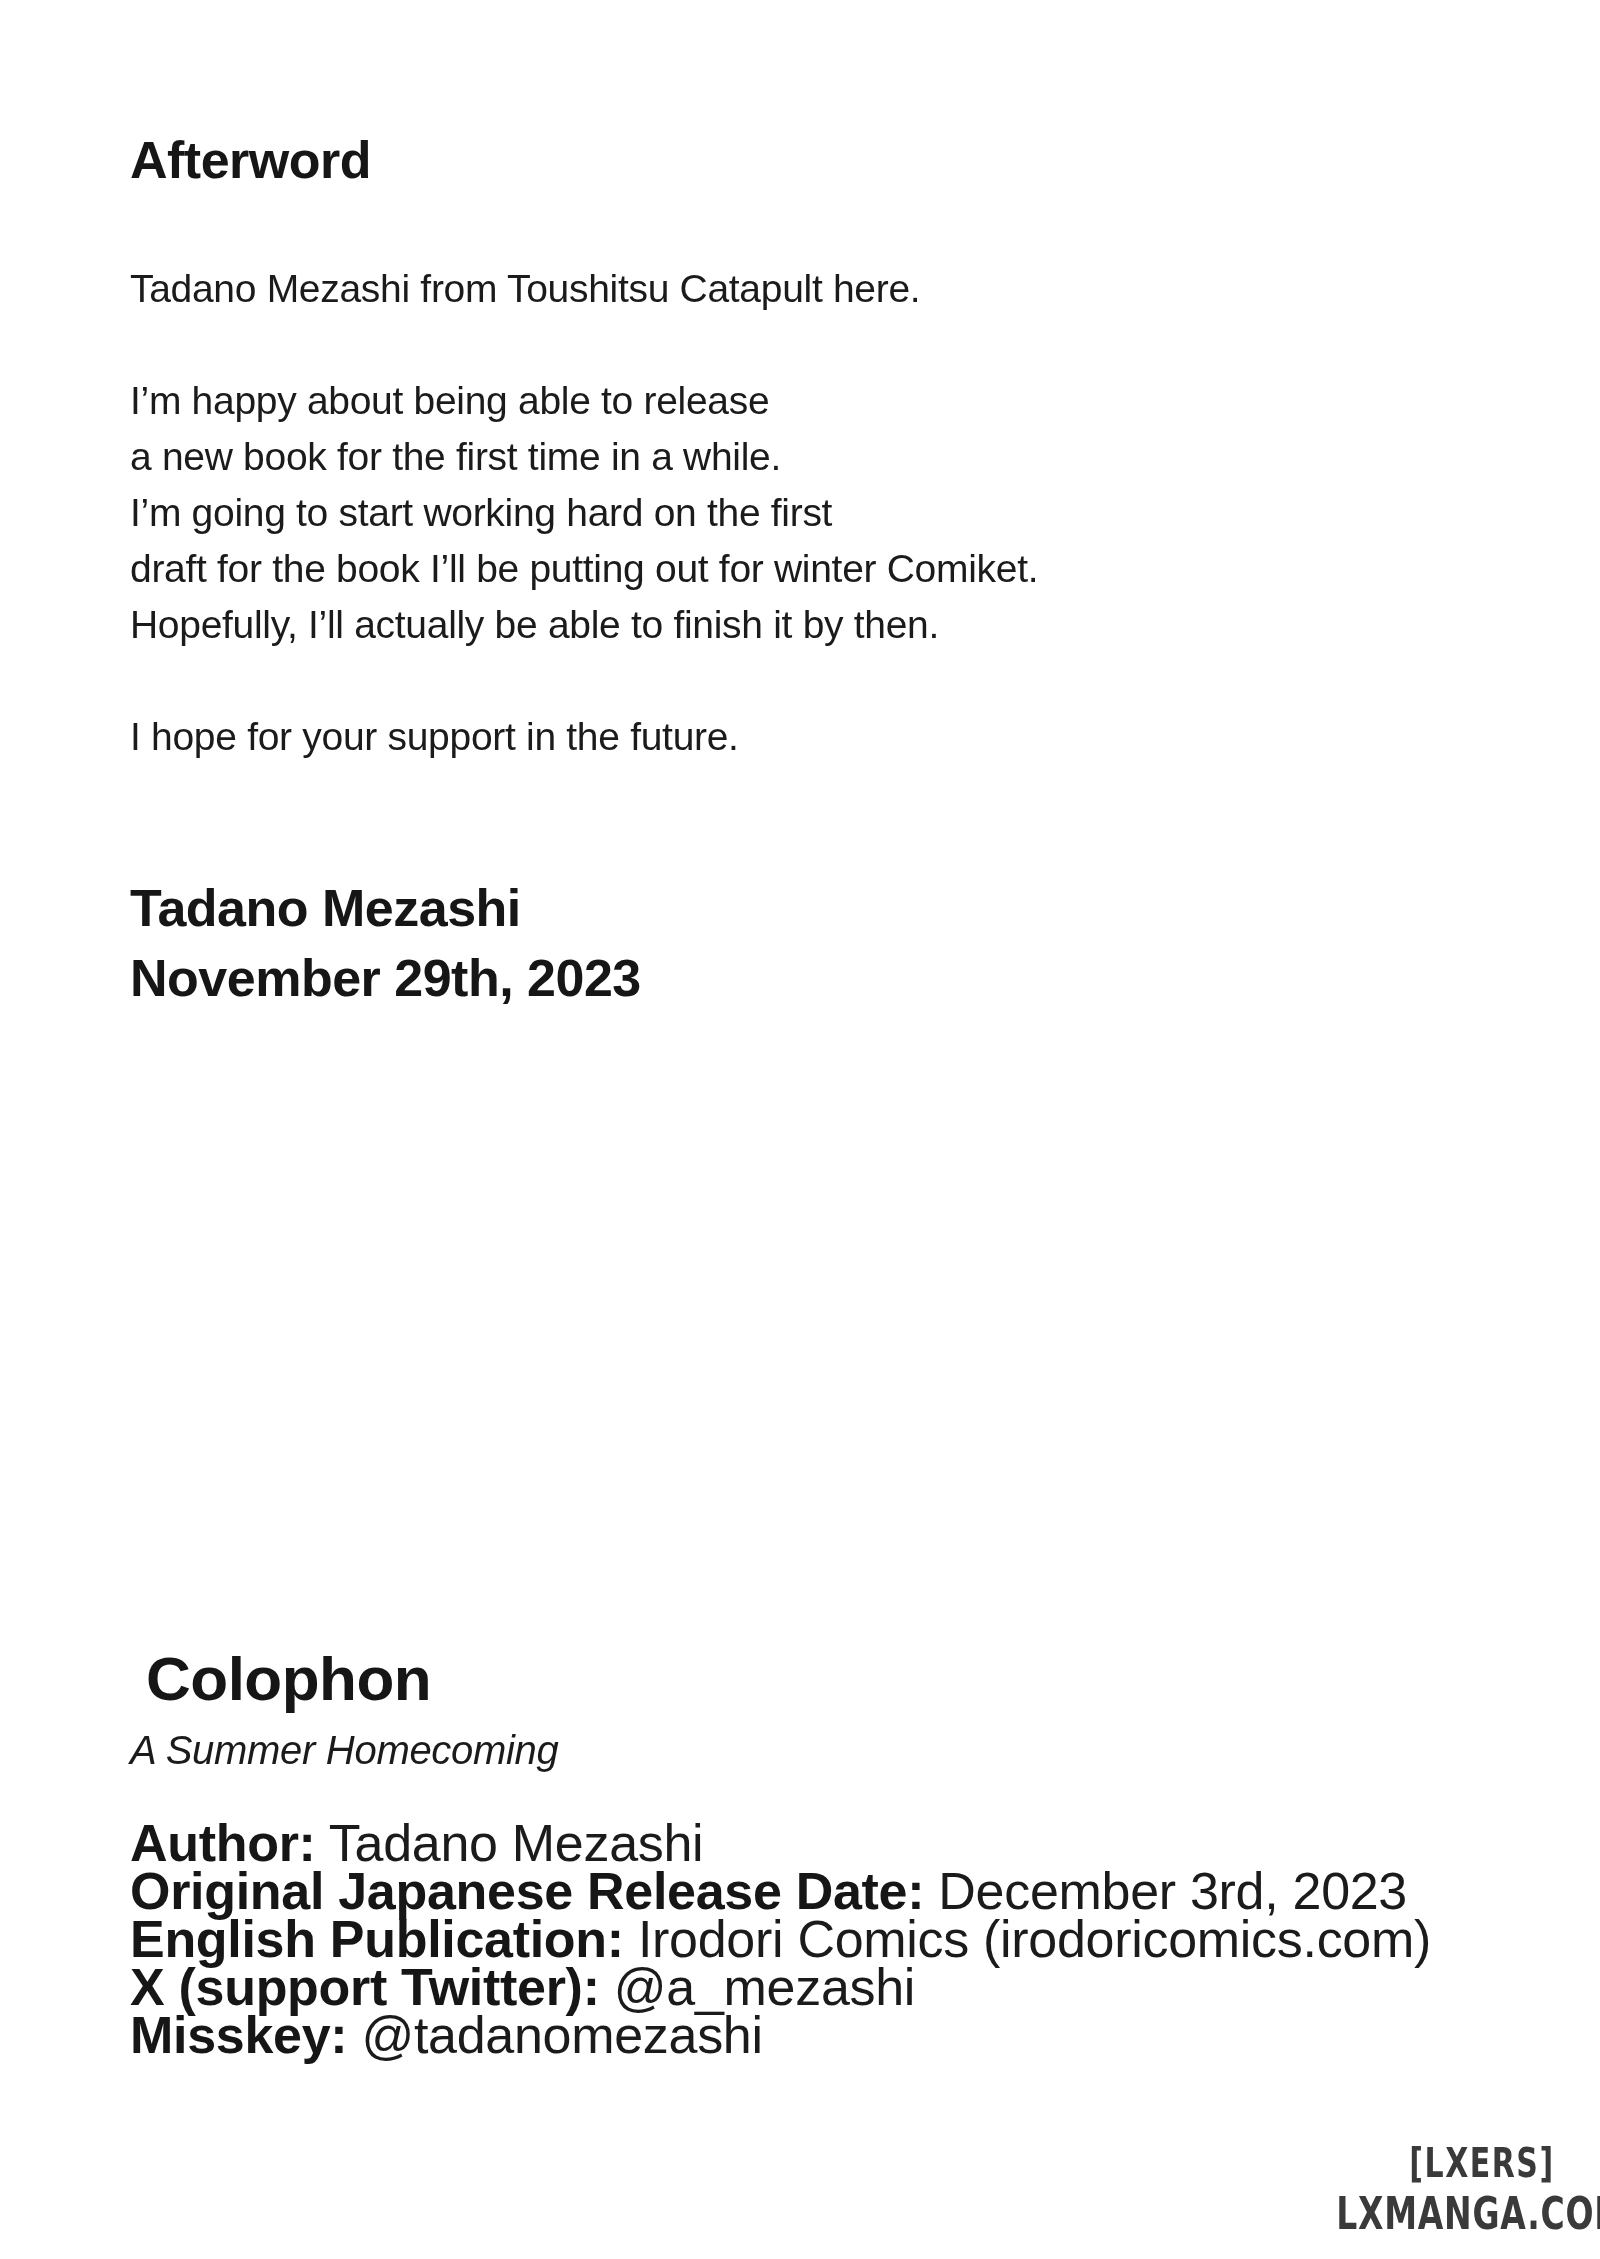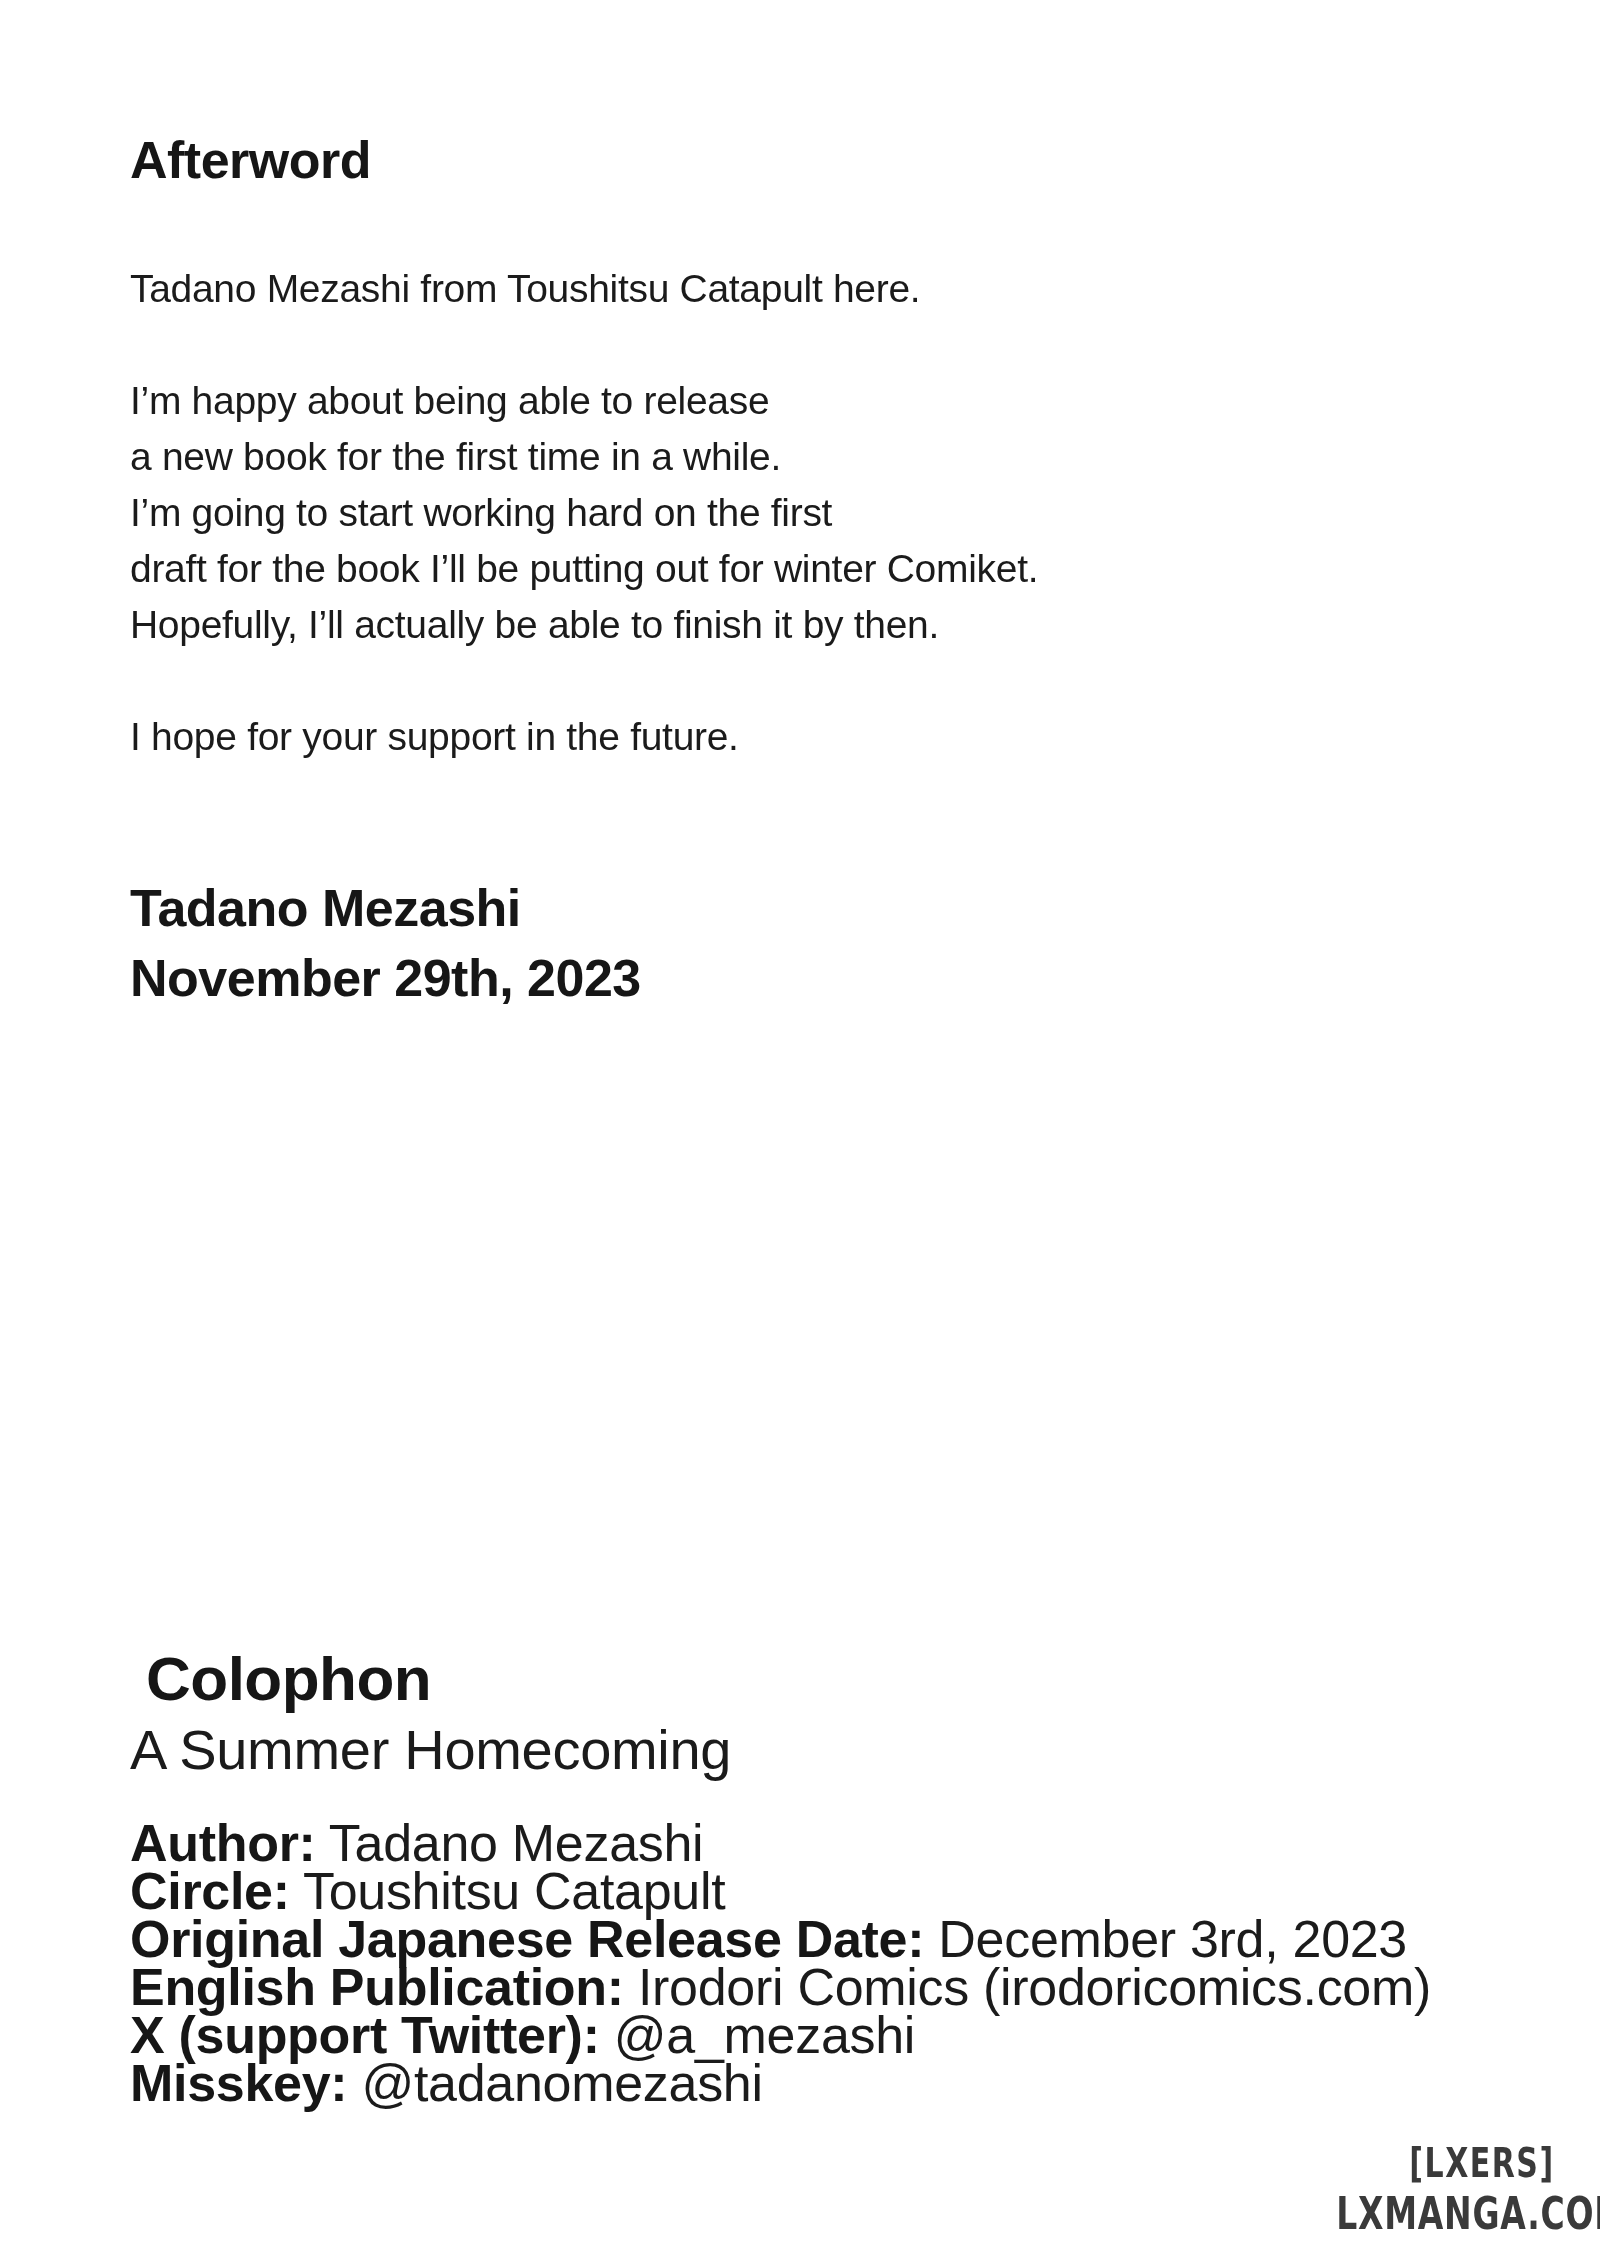--- a/index.html
+++ b/index.html
@@ -55,22 +55,23 @@
   }
   .colophon-title {
     margin: 16px;
     font-size: 62px;
     line-height: 56px;
     font-weight: 700;
     letter-spacing: -0.5px;
     color: #161616;
   }
   .colophon-subtitle {
-    font-size: 56px;
+    font-size: 40px;
     line-height: 54px;
+    font-style: italic;
     letter-spacing: -0.3px;
   }
   .colophon-entries {
     margin-top: 42px;
     font-size: 52px;
     line-height: 48px;
     letter-spacing: -0.3px;
   }
   .colophon-entry .entry-label {
     font-weight: 700;
@@ -126,23 +127,20 @@
   </div>
 
   <div class="colophon">
     <h2 class="colophon-title">Colophon</h2>
     <div class="colophon-subtitle">A Summer Homecoming</div>
     <div class="colophon-entries">
       <div class="colophon-entry">
         <span class="entry-label">Author:</span> <span class="entry-value">Tadano Mezashi</span>
       </div>
       <div class="colophon-entry">
-        <span class="entry-label">Circle:</span> <span class="entry-value">Toushitsu Catapult</span>
-      </div>
-      <div class="colophon-entry">
         <span class="entry-label">Original Japanese Release Date:</span> <span class="entry-value">December 3rd, 2023</span>
       </div>
       <div class="colophon-entry">
         <span class="entry-label">English Publication:</span> <span class="entry-value">Irodori Comics (irodoricomics.com)</span>
       </div>
       <div class="colophon-entry">
         <span class="entry-label">X (support Twitter):</span> <span class="entry-value">@a_mezashi</span>
       </div>
       <div class="colophon-entry">
         <span class="entry-label">Misskey:</span> <span class="entry-value">@tadanomezashi</span>

